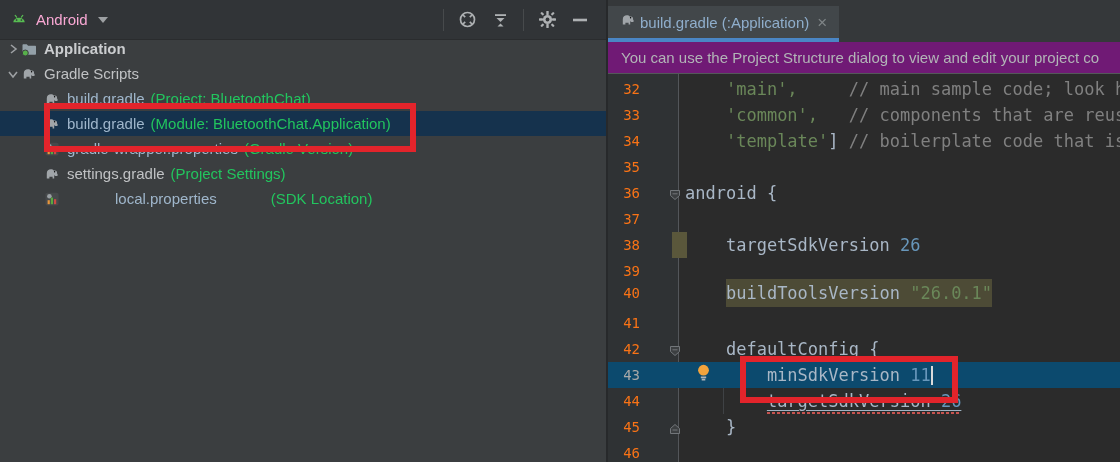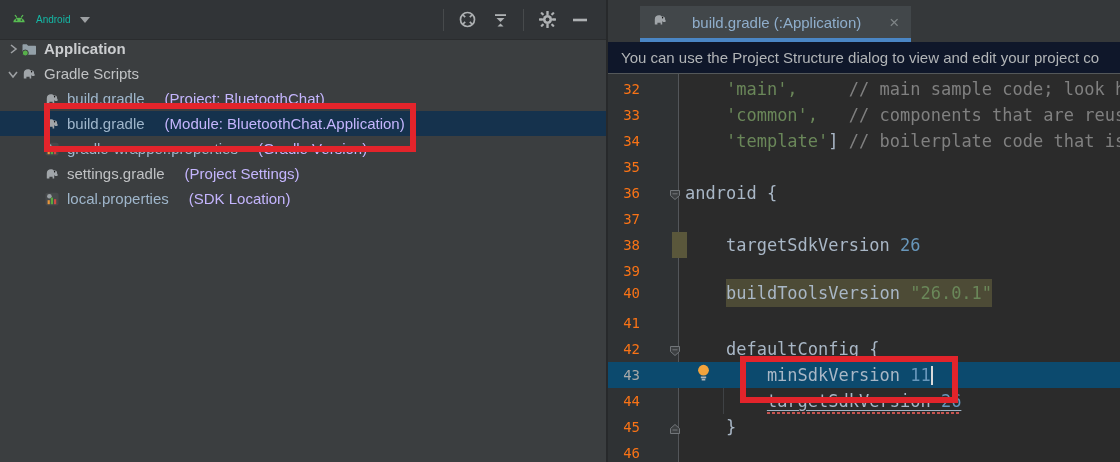--- a/index.html
+++ b/index.html
@@ -3,44 +3,44 @@
 <meta charset="utf-8">
 <style>
   html,body{margin:0;padding:0;background:#1e1e1e;}
   #app{position:relative;width:1120px;height:462px;background:#2B2B2B;overflow:hidden;
        font-family:"Liberation Sans",sans-serif;-webkit-font-smoothing:antialiased;}
   
   #project-panel{position:absolute;left:0;top:0;width:606px;height:462px;background:#3B3E40;}
   #panel-header{position:absolute;left:0;top:0;width:606px;height:40px;background:#313437;
     border-bottom:1px solid #2A2C2E;display:flex;align-items:center;box-sizing:border-box;}
   #panel-title-group{display:flex;align-items:center;gap:7px;padding-left:9px;cursor:pointer;}
-  #panel-title{color:#14b8a6;font-size:10px;}
+  #panel-title{color:#f9a8d4;font-size:15px;}
   .dd-caret{width:0;height:0;border-left:5px solid transparent;border-right:5px solid transparent;
     border-top:6px solid #9DA0A3;margin-left:3px;}
   #header-tools{margin-left:auto;display:flex;align-items:center;gap:13px;padding-right:16px;height:100%;}
   .vsep{width:1px;height:22px;background:#474A4C;}
   .tool-icon{width:20px;height:20px;display:flex;align-items:center;justify-content:center;cursor:pointer;}
   
   #tree{position:absolute;left:0;top:36px;width:550px;}
   .tree-row{display:flex;align-items:center;height:25px;width:606px;font-size:15px;cursor:pointer;box-sizing:border-box;}
   .tree-row.selected{background:#15324D;}
   .tree-row .chev{width:16px;display:flex;justify-content:center;flex:none;}
   .tree-row .ticon{width:17px;height:16px;margin-right:6px;flex:none;display:flex;align-items:center;}
   .lbl{white-space:pre;}
   .lbl-blue{color:#9FB6CB;} .lbl-white{color:#C0C2C4;} .lbl-bold{color:#CBCDCF;font-weight:bold;}
-  .qual{color:#c4b5fd;margin-left:20px;white-space:pre;}
+  .qual{color:#22c55e;margin-left:6px;white-space:pre;}
   
   #editor{position:absolute;left:608px;top:0;width:512px;height:462px;background:#2B2B2B;}
   #divider{position:absolute;left:606px;top:0;width:2px;height:462px;background:#27292B;}
   #tabbar{position:absolute;left:0;top:0;width:512px;height:42px;background:#35383A;}
-  #tab{position:absolute;left:0;top:6px;bottom:0;display:flex;align-items:center;gap:24px;
-    padding:0 12px;background:#42474A;border-bottom:4px solid #4A86C5;box-sizing:border-box;cursor:pointer;margin-left:32px;}
+  #tab{position:absolute;left:0;top:6px;bottom:0;display:flex;align-items:center;gap:4px;
+    padding:0 12px;background:#42474A;border-bottom:4px solid #4A86C5;box-sizing:border-box;cursor:pointer;}
   #tab-label{color:#8FAECC;font-size:15px;white-space:pre;}
   #tab-close{color:#7F8587;font-size:17px;line-height:1;cursor:pointer;margin-left:4px;}
-  #banner{position:absolute;left:0;top:42px;width:512px;height:32px;background:#0f172a;
+  #banner{position:absolute;left:0;top:42px;width:512px;height:32px;background:#701a75;
     border-bottom:1px solid #54585A;display:flex;align-items:center;box-sizing:border-box;}
   #banner-text{color:#B2B5B7;font-size:15px;padding-left:13px;white-space:pre;}
   #code-area{position:absolute;left:0;top:74px;width:512px;height:388px;overflow:hidden;}
   #gutter-bg{position:absolute;left:0;top:0;width:70px;height:388px;background:#2F3234;}
   #gutter-sep{position:absolute;left:70px;top:0;width:1px;height:388px;background:#53565A;}
   #indent-guide{position:absolute;left:115px;top:288px;width:1px;height:52px;background:#3F4245;}
   .code-row{position:absolute;left:0;width:512px;height:26px;}
   .code-row.current{background:#0c4a6e;}
   .lnum{position:absolute;left:0;top:0;width:32px;height:26px;line-height:26px;text-align:right;
     color:#f97316;font-family:"DejaVu Sans Mono",monospace;font-size:14px;}
@@ -184,21 +184,21 @@
         <div class="tree-row" style="padding-left: 44px;">
           <span class="ticon">
             <svg width="16" height="16" viewBox="0 0 16 16">
               <path fill="#A0A5A9" d="M2.8 12.5 V7.2 C2.8 4.9 4.6 3.3 6.8 3.3 c1.3 0 2.5 .5 3.2 1.4 .9 -.4 2 -.2 2.6 .5 .5 .6 .6 1.4 .3 2.1 .5 .4 .8 1 .8 1.6 0 .6 -.4 1 -1 1 h-1.2 c-.5 0 -.9 -.3 -1.1 -.7 l-.2 -.5 v3.8 H8.6 V10.7 H5.4 v1.8 Z"></path>
               <circle cx="10.6" cy="5.7" r="0.7" fill="#33363 8"></circle>
             </svg>
           </span>
           <span class="lbl lbl-white">settings.gradle</span>
           <span class="qual">(Project Settings)</span>
         </div>
-        <div class="tree-row" style="padding-left: 44px;">
+        <div class="tree-row" style="padding-left: 44px; gap: 48px;">
           <span class="ticon">
             <svg width="16" height="16" viewBox="0 0 16 16">
               <rect x="1.4" y="1.8" width="13.2" height="12.6" rx="2" fill="#46494B"></rect>
               <circle cx="5.4" cy="5.2" r="2.3" fill="#9AA0A4"></circle>
               <rect x="3.6" y="9.2" width="2.2" height="4" fill="#E8963C"></rect>
               <rect x="6.8" y="6.6" width="2.2" height="6.6" fill="#5BA83F"></rect>
               <rect x="10" y="8.2" width="2.2" height="5" fill="#CC4B42"></rect>
             </svg>
           </span>
           <span class="lbl lbl-blue">local.properties</span>

